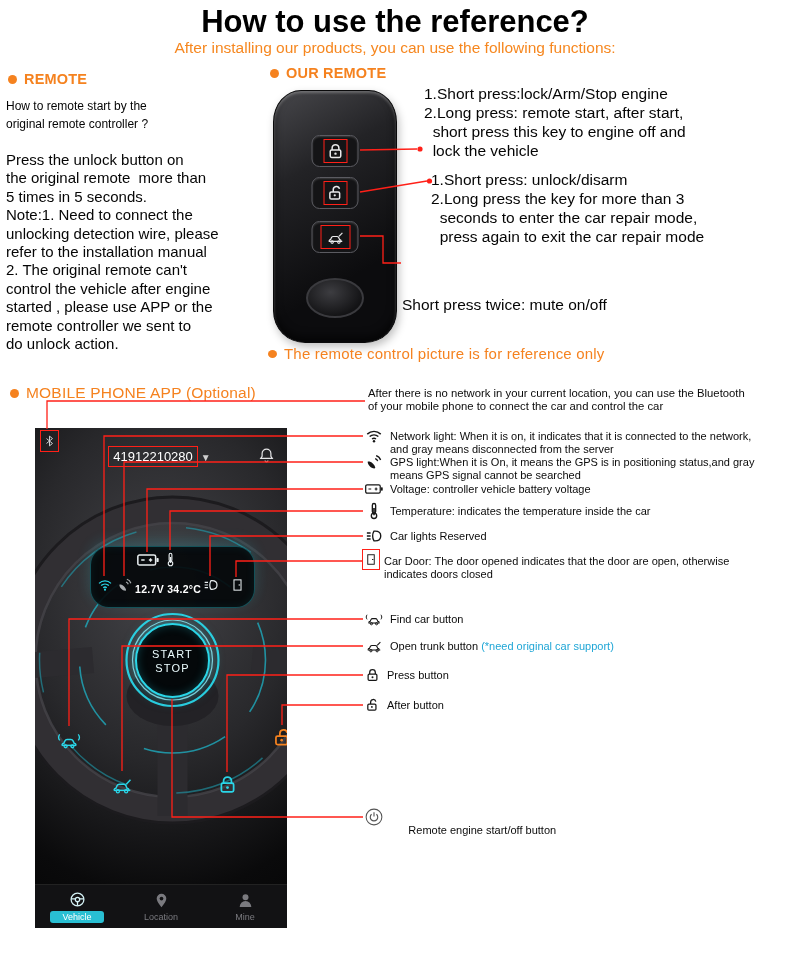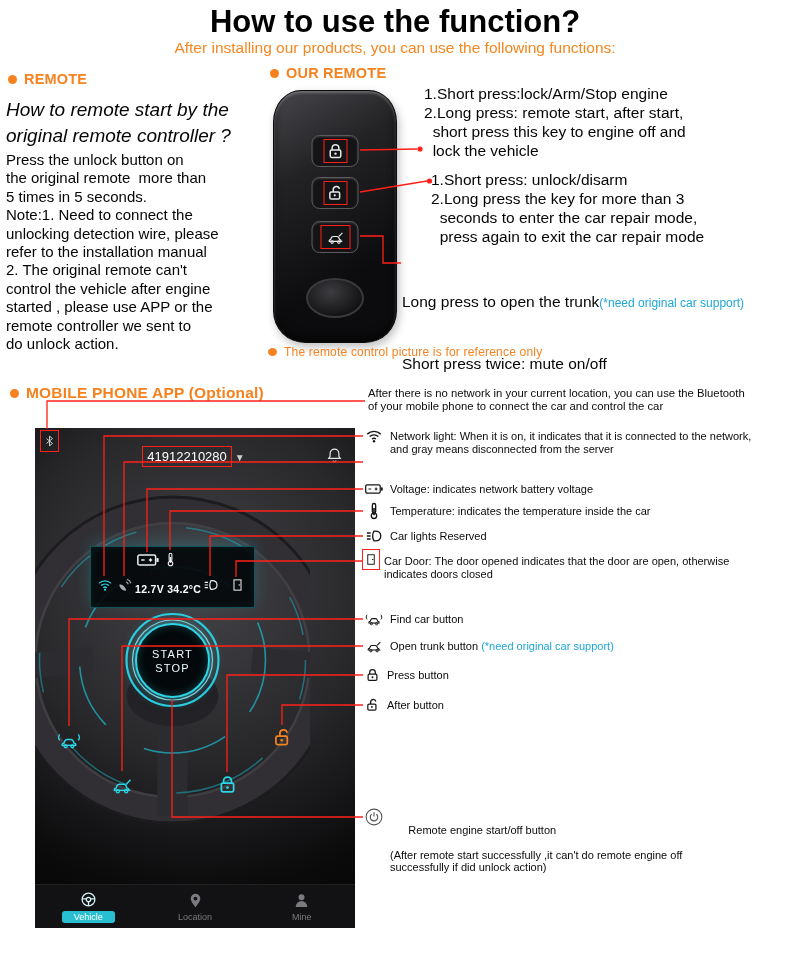--- a/index.html
+++ b/index.html
@@ -10,21 +10,21 @@
   .title { position:absolute; top:4px; left:0; right:0; text-align:center;
            font-size:31px; font-weight:bold; }
   .subtitle { position:absolute; top:39px; left:0; right:0; text-align:center;
               font-size:15.5px; color:#f6871f; }
 
   .sec-head { position:absolute; color:#f5821f; font-weight:bold; font-size:14.5px;
               display:flex; align-items:center; gap:7px; letter-spacing:.2px; }
   .bullet { width:9px; height:9px; border-radius:50%; background:#f5821f; display:inline-block; flex:0 0 9px; }
 
   .textblock { position:absolute; white-space:pre-wrap; color:#050505; }
-  .remote-q   { font-size:19px; line-height:26px;font-style:italic; }
+  .remote-q   { font-size:12px; line-height:18px; }
   .remote-b   { font-size:15px;   line-height:18.4px; }
   .fobnote    { font-size:15.5px; line-height:19px; }
   .blue { color:#1fa6d6; font-size:12px; }
 
   
   .fob { position:absolute; left:273px; top:90px; width:124px; height:253px;
          background:linear-gradient(150deg,#47474b 0%, #232326 30%, #0c0c0e 72%);
          border-radius:28px 28px 32px 32px / 32px;
          border:1px solid #0a0a0b;
          box-shadow:inset 0 2px 3px rgba(255,255,255,.28), inset 0 -5px 9px rgba(0,0,0,.6), 2px 4px 8px rgba(0,0,0,.25); }
@@ -45,32 +45,32 @@
   .callout { position:absolute; left:365px; display:flex; gap:7px; align-items:flex-start;
              font-size:11px; line-height:12.5px; color:#0b0b0b; }
   .callout .ic { width:18px; height:18px; flex:0 0 18px; margin-top:-3px; color:#161616; }
   .callout .ct { white-space:pre-wrap; }
   .callout .sub { display:block; white-space:pre-wrap; }
   .btnote { position:absolute; left:368px; top:387px; font-size:11.3px; line-height:13px;
             white-space:pre-wrap; color:#0b0b0b; }
   svg.glyph { width:100%; height:100%; display:block; }
 
   
-  .phone { position:absolute; left:35px; top:428px; width:320px; height:500px; overflow:hidden;
+  .phone { position:absolute; left:35px; top:428px; width:252px; height:500px; overflow:hidden;
            background:radial-gradient(140% 90% at 50% 32%, #444448 0%, #28282b 38%, #0a0a0b 68%, #000 100%); }
   .wheel { position:absolute; left:0; top:40px; width:275px; height:416px; }
   .bt-wrap { position:absolute; left:8px; top:5px; width:13px; height:16px; color:#d2d6d9; z-index:6; }
   .num-wrap { position:absolute; top:21px; left:0; width:100%; text-align:center; color:#fff;
               font-size:13px; z-index:6; }
   .num { outline:1px solid #ff2018; outline-offset:2px; padding:0 2px; cursor:pointer; }
   .caret { color:#cfcfcf; margin-left:6px; font-size:10px; }
   .bell-wrap { position:absolute; top:19px; right:12px; width:17px; height:17px; color:#e6e6e8; z-index:6; cursor:pointer; }
 
   .dash { position:absolute; left:55px; top:118px; width:165px; height:62px;
-          background:rgba(4,8,10,.92); border-radius:0; border:1px solid rgba(42,214,232,.35);
+          background:rgba(4,8,10,.92); border-radius:19px; border:1px solid rgba(42,214,232,.35);
           box-shadow:0 -5px 14px rgba(42,214,232,.18), inset 0 0 10px rgba(42,214,232,.08); z-index:3; }
   .dico { position:absolute; display:block; }
   .dashtext { position:absolute; left:44px; top:36px; color:#fff; font-size:10.5px; font-weight:bold;
               letter-spacing:.3px; white-space:nowrap; }
 
   .startbtn { position:absolute; left:100px; top:195px; width:75px; height:75px; border-radius:50%;
               background:#04080a; border:2px solid #2ad6e8;
               box-shadow:0 0 14px rgba(42,214,232,.55), inset 0 0 10px rgba(42,214,232,.25);
               color:#ecfdff; display:flex; flex-direction:column; align-items:center; justify-content:center;
               gap:2px; font-size:11px; letter-spacing:1.2px; z-index:4; cursor:pointer;
@@ -165,21 +165,21 @@
       </symbol>
     <symbol id="i-person" viewBox="0 0 24 24">
         <circle cx="12" cy="7.5" r="4.2" fill="currentColor"></circle>
         <path d="M3.8 21a8.2 8.2 0 0 1 16.4 0z" fill="currentColor"></path>
       </symbol>
   </defs>
 </svg>
 
 <div class="page">
 
-  <div class="title">How to use the function?</div>
+  <div class="title">How to use the reference?</div>
   <div class="subtitle">After installing our products, you can use the following functions:</div>
 
   <div class="sec-head" style="left:8px;top:71px">
     <span class="bullet"></span>
     <span>REMOTE</span>
   </div>
   <div class="textblock remote-q" style="left:6px;top:97px">How to remote start by the
 original remote controller ?</div>
   <div class="textblock remote-b" style="left:6px;top:151px">Press the unlock button on
 the original remote  more than
@@ -225,31 +225,30 @@
 
   <div class="textblock fobnote" style="left:424px;top:84px">1.Short press:lock/Arm/Stop engine
 2.Long press: remote start, after start,
   short press this key to engine off and
   lock the vehicle</div>
   <div class="textblock fobnote" style="left:431px;top:170px">1.Short press: unlock/disarm
 2.Long press the key for more than 3
   seconds to enter the car repair mode,
   press again to exit the car repair mode</div>
   <div class="textblock fobnote" style="left:402px;top:254px">
-    <div><span>Long press to open the trunk</span><span class="blue">(*need original car support)</span></div>
     <div style="margin-top:3px">Short press twice: mute on/off</div>
   </div>
-  <div class="sec-head" style="left:268px;top:345px;font-size:12px">
+  <div class="sec-head" style="left:268px;top:345px;font-size:15px">
     <span class="bullet" style="width:8px;height:8px"></span>
     <span style="font-weight:normal">The remote control picture is for reference only</span>
   </div>
 
   <div class="sec-head" style="left:10px;top:384px;font-size:15.5px">
     <span class="bullet"></span>
-    <span style="font-weight:bold">MOBILE PHONE APP (Optional)</span>
+    <span style="font-weight:normal">MOBILE PHONE APP (Optional)</span>
   </div>
 
   <div class="btnote">After there is no network in your current location, you can use the Bluetooth
 of your mobile phone to connect the car and control the car</div>
 
   <div class="phone">
     <svg class="wheel">
       <circle cx="137.5" cy="192" r="150" stroke="#312f33" stroke-width="26" fill="none"></circle>
       <circle cx="137.5" cy="192" r="163" stroke="#1c1b1e" stroke-width="3" fill="none"></circle>
       <circle cx="137.5" cy="192" r="137" stroke="#454349" stroke-width="2.5" fill="none" opacity=".8"></circle>
@@ -362,27 +361,36 @@
 
   <div class="callout" style="top:430px">
     <span class="ic">
         <svg class="glyph">
           <use href="#i-wifi"></use>
         </svg>
       </span>
     <span class="ct">Network light: When it is on, it indicates that it is connected to the network,
 and gray means disconnected from the server</span>
   </div>
+  <div class="callout" style="top:456px">
+    <span class="ic">
+        <svg class="glyph">
+          <use href="#i-gps"></use>
+        </svg>
+      </span>
+    <span class="ct">GPS light:When it is On, it means the GPS is in positioning status,and gray
+means GPS signal cannot be searched</span>
+  </div>
   <div class="callout" style="top:483px">
     <span class="ic" style="height:12px;margin-top:0">
         <svg class="glyph">
           <use href="#i-battery"></use>
         </svg>
       </span>
-    <span class="ct">Voltage: indicates network battery voltage</span>
+    <span class="ct">Voltage: controller vehicle battery voltage</span>
   </div>
   <div class="callout" style="top:505px">
     <span class="ic">
         <svg class="glyph">
           <use href="#i-thermo"></use>
         </svg>
       </span>
     <span class="ct">Temperature: indicates the temperature inside the car</span>
   </div>
   <div class="callout" style="top:530px">
@@ -435,22 +443,20 @@
     <span class="ct">After button</span>
   </div>
   <div class="callout" style="top:811px">
     <span class="ic" style="color:#555">
         <svg class="glyph">
           <use href="#i-startbtn"></use>
         </svg>
       </span>
     <span class="ct">
       <span>Remote engine start/off button</span>
-      <span class="sub">(After remote start successfully ,it can't do remote engine off
-successfully if did unlock action)</span>
     </span>
   </div>
 
   <svg class="lines" width="790" height="953">
     <g fill="none" stroke="#ff2018" stroke-width="1.3">
       <polyline points="360,150 417,149"></polyline>
       <polyline points="360,192 427,181"></polyline>
       <polyline points="360,236 383,236 383,263 401,263"></polyline>
       <polyline points="47,429 47,401 365,401"></polyline>
       <polyline points="104,576 104,436 363,436"></polyline>

